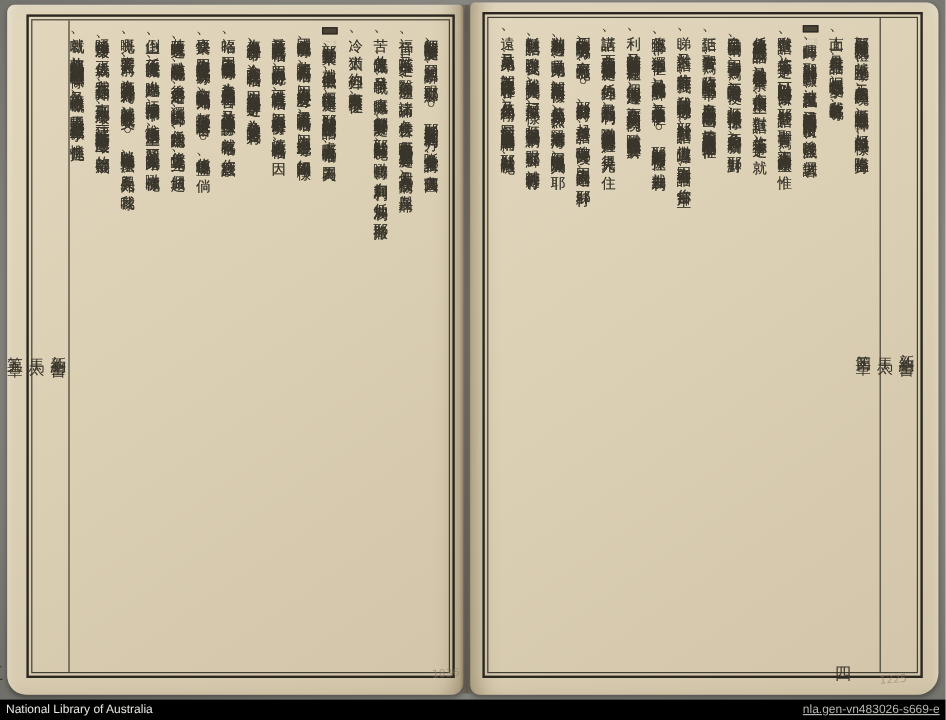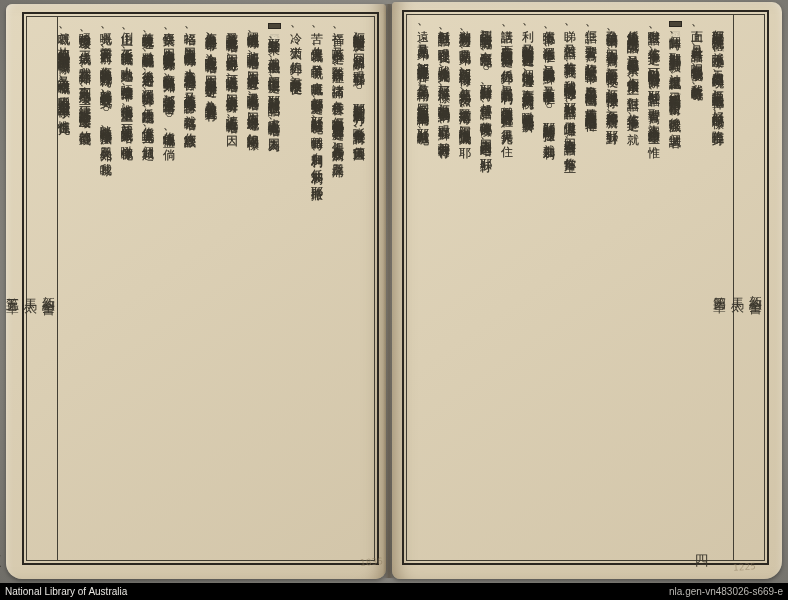--- a/index.html
+++ b/index.html
@@ -57,21 +57,21 @@
   .pencil{position:absolute;color:var(--pencil);opacity:.55;font-size:9px;
     font-family:"DejaVu Sans", sans-serif;transform:rotate(-4deg);}
   .pencil-left{left:360px;top:557px;}
   .pencil-right{left:733px;top:562px;}
   .footer-bar{
     position:absolute;left:0;bottom:0;width:788px;height:17px;background:var(--bar-bg);
     display:flex;justify-content:space-between;align-items:center;
     font-family:"Liberation Sans", sans-serif;font-size:10px;padding:0 5px;box-sizing:border-box;margin-top:48px;
   }
   .footer-bar .lib{color:var(--bar-text);}
-  .footer-bar .id{color:#b9b7b2;}
+  .footer-bar .id{color:#b9b7b2;text-decoration:underline;}
 </style>
 </head>
 <body>
 
 <div class="page page-left">
   <div class="frame">
     <div class="frame-inner">
       <div class="side-col">
         <span class="grp">新約全書</span>
         <span class="rule"></span>

